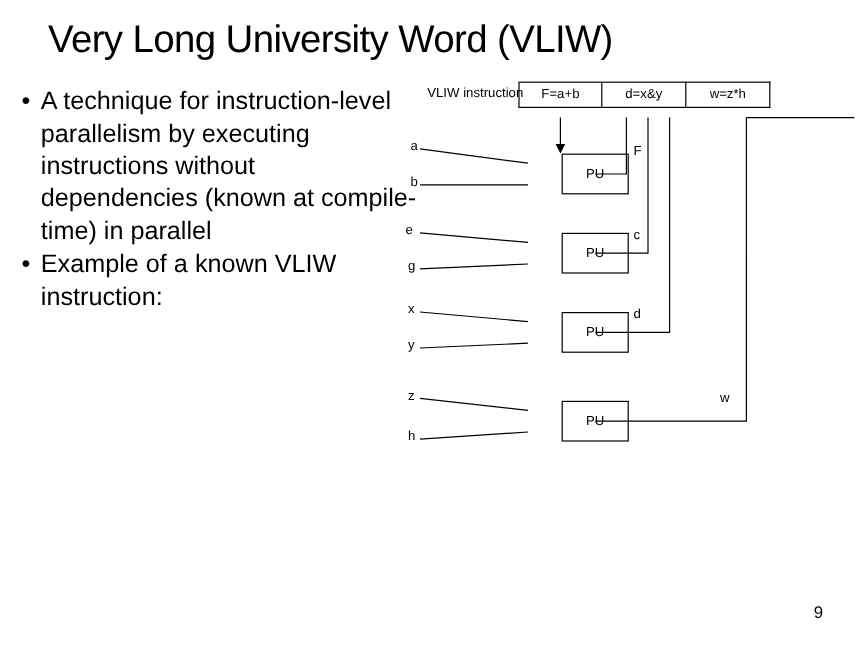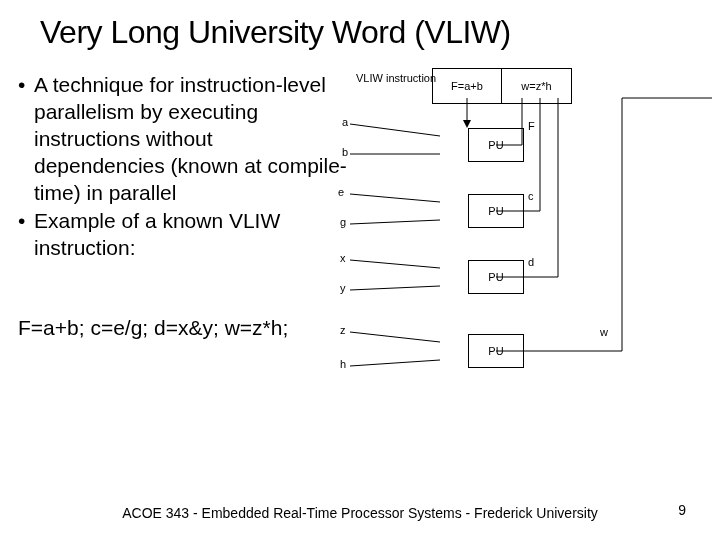--- a/index.html
+++ b/index.html
@@ -11,21 +11,21 @@
   .bullet .dot { width: 16px; flex: 0 0 16px; }
   .bullet .txt { flex: 1; }
   .code-line { position: absolute; top: 316px; left: 18px; font-size: 21px; }
   .footer { position: absolute; bottom: 18px; left: 0; width: 720px; text-align: center; font-size: 14px; line-height: 1.3; }
   .page-num { position: absolute; bottom: 22px; right: 34px; font-size: 14px; }
 
   
   .diagram { position: absolute; top: 68px; left: 336px; width: 380px; height: 380px; }
   .vliw-label { position: absolute; top: 4px; left: 20px; font-size: 11px; }
   .instr-bar { position: absolute; top: 0; left: 96px; display: flex; }
-  .instr-cell { width: 70px; height: 36px; border: 1px solid #000; display: flex; align-items: center; justify-content: center; font-size: 11px; }
+  .instr-cell { width: 70px; height: 22px; border: 1px solid #000; display: flex; align-items: center; justify-content: center; font-size: 11px; }
   .instr-cell + .instr-cell { border-left: none; }
   .pu { position: absolute; width: 56px; height: 34px; border: 1px solid #000; display: flex; align-items: center; justify-content: center; font-size: 11px; margin-left: 28px; }
   .in-label { position: absolute; font-size: 11px; }
   svg.wires { position: absolute; top: 0; left: 0; width: 380px; height: 380px; }
   svg.wires line { stroke: #000; stroke-width: 1; }
   svg.wires polyline { stroke: #000; stroke-width: 1; fill: none; }
   svg.wires polygon.arrow { fill: #000; }
 </style>
 </head>
 <body>
@@ -38,27 +38,27 @@
     <div class="bullet">
       <div class="dot">•</div>
       <div class="txt">A technique for instruction-level parallelism by executing instructions without dependencies (known at compile-time) in parallel</div>
     </div>
     <div class="bullet">
       <div class="dot">•</div>
       <div class="txt">Example of a known VLIW instruction:</div>
     </div>
   </div>
 
-  <div class="code-line">F=a+b; c=e/g; d=x&amp;y; w=z*h;</div>
 
   <div class="diagram">
     <div class="vliw-label">VLIW instruction</div>
 
     <div class="instr-bar">
       <div class="instr-cell">F=a+b</div>
+      <div class="instr-cell">d=x&amp;y</div>
       <div class="instr-cell">w=z*h</div>
     </div>
 
     <div class="pu" style="top:60px;  left:104px;">PU</div>
     <div class="pu" style="top:126px; left:104px;">PU</div>
     <div class="pu" style="top:192px; left:104px;">PU</div>
     <div class="pu" style="top:266px; left:104px;">PU</div>
 
     <div class="in-label" style="top:48px;  left:6px;">a</div>
     <div class="in-label" style="top:78px;  left:6px;">b</div>
@@ -96,15 +96,14 @@
       <polyline points="160,143 204,143 204,30"></polyline>
 
       <polyline points="160,209 222,209 222,30"></polyline>
 
       <polyline points="160,283 286,283 286,30"></polyline>
 
       <line x1="286" y1="30" x2="376" y2="30"></line>
     </svg>
   </div>
 
-  <div class="footer">ACOE 343 - Embedded Real-Time Processor Systems - Frederick University</div>
   <div class="page-num">9</div>
 </div>
 
 </body></html>

